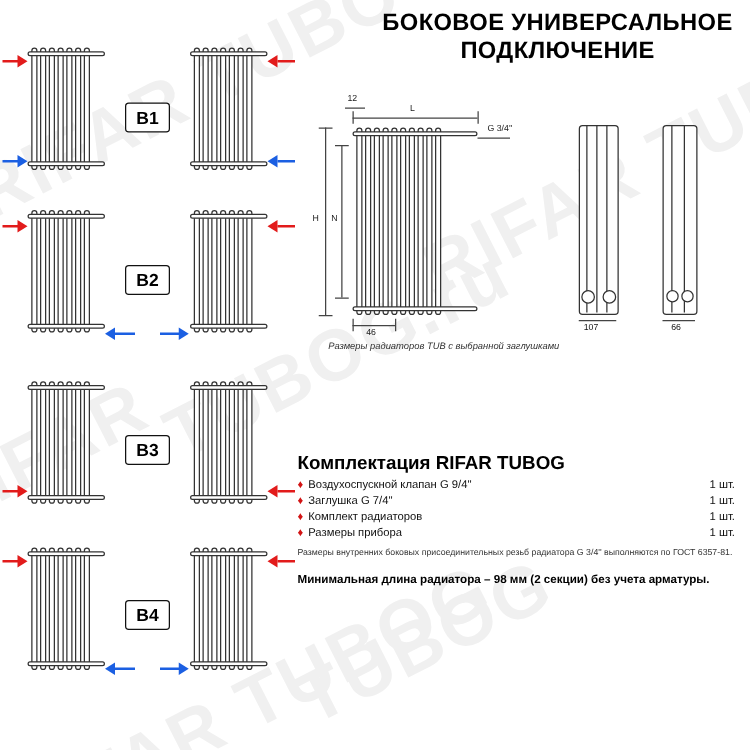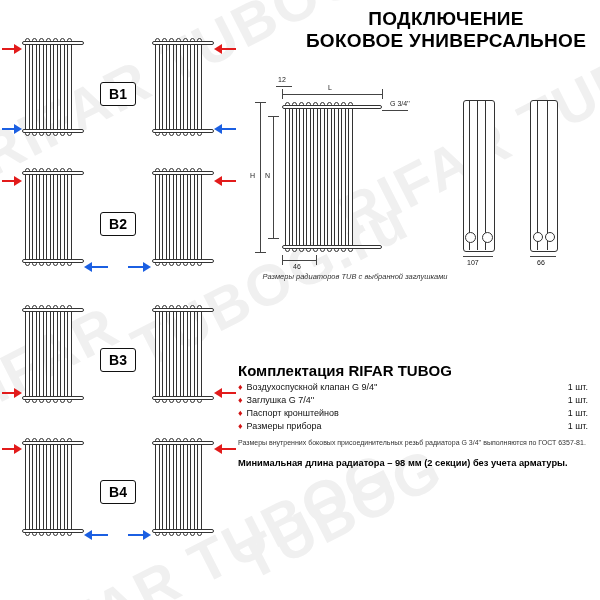--- a/index.html
+++ b/index.html
@@ -121,22 +121,22 @@
   <div class="wm-text wm2">TUBOG.ru</div>
   <div class="wm-text wm3">RIFAR</div>
   <div class="wm-text wm4">TUBOG</div>
   <div class="wm-text wm5">RIFAR TUBOG</div>
   <div class="wm-text wm6">RIFAR TUBOG</div>
 </div>
 
 <div class="content">
 
   <div class="header">
+    <div>БОКОВОЕ УНИВЕРСАЛЬНОЕ</div>
     <div>ПОДКЛЮЧЕНИЕ</div>
-    <div>БОКОВОЕ УНИВЕРСАЛЬНОЕ</div>
   </div>
 
   <div>
 
     <div class="radiator" style="left:22px;top:38px;width:62px;height:98px;">
       <div class="topbar"></div>
         <div class="botbar"></div>
       <div class="col"></div>
         <div class="col"></div>
         <div class="col"></div>
@@ -365,21 +365,21 @@
       <span class="nm">Воздухоспускной клапан G 9/4''</span>
       <span class="qty">1 шт.</span>
     </div>
     <div class="kit-row">
       <span class="bullet">♦</span>
       <span class="nm">Заглушка G 7/4''</span>
       <span class="qty">1 шт.</span>
     </div>
     <div class="kit-row">
       <span class="bullet">♦</span>
-      <span class="nm">Паспорт кронштейнов</span>
+      <span class="nm">Комплект радиаторов</span>
       <span class="qty">1 шт.</span>
     </div>
     <div class="kit-row">
       <span class="bullet">♦</span>
       <span class="nm">Размеры прибора</span>
       <span class="qty">1 шт.</span>
     </div>
 
     <div class="note">Размеры внутренних боковых присоединительных резьб радиатора G 3/4'' выполняются по ГОСТ 6357-81.</div>
     <div class="para-strong">Минимальная длина радиатора – 98 мм (2 секции) без учета арматуры.</div>

